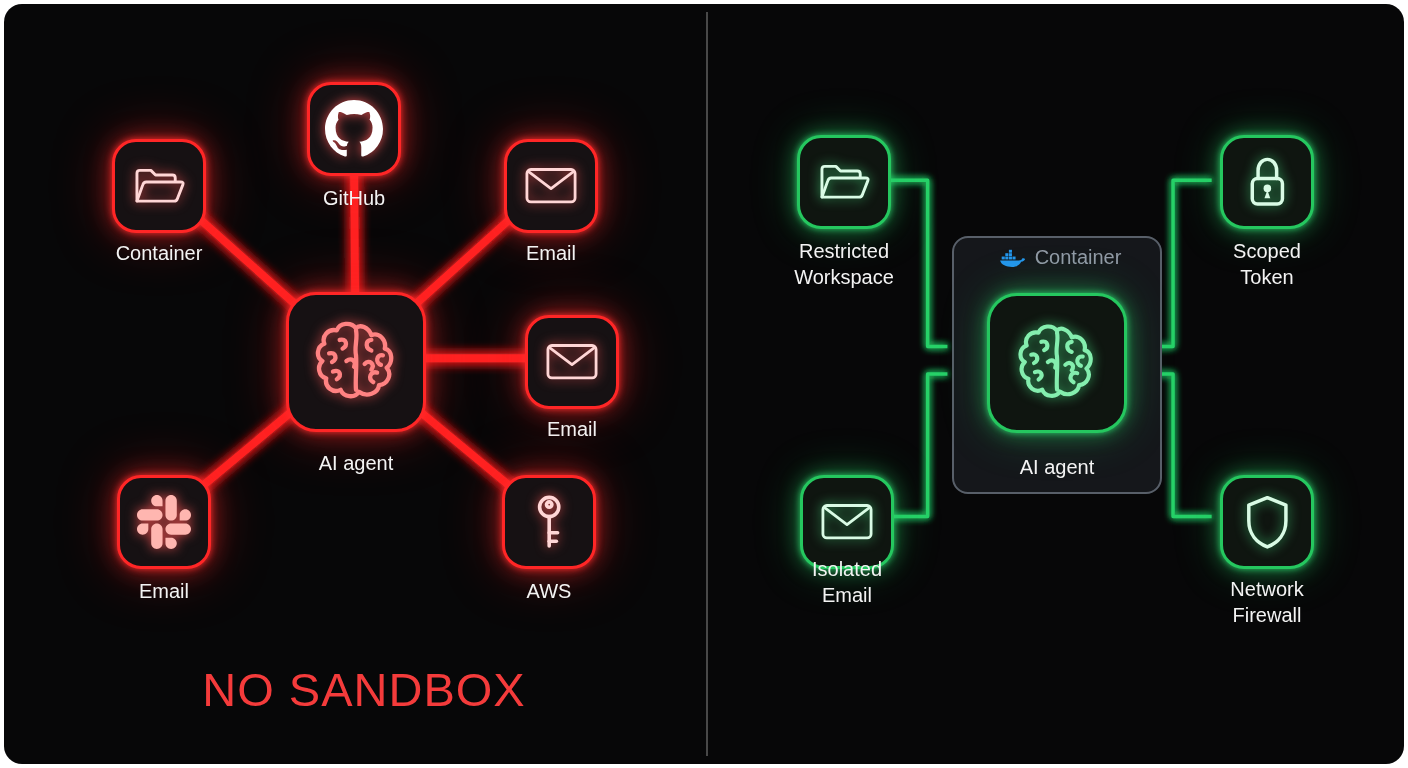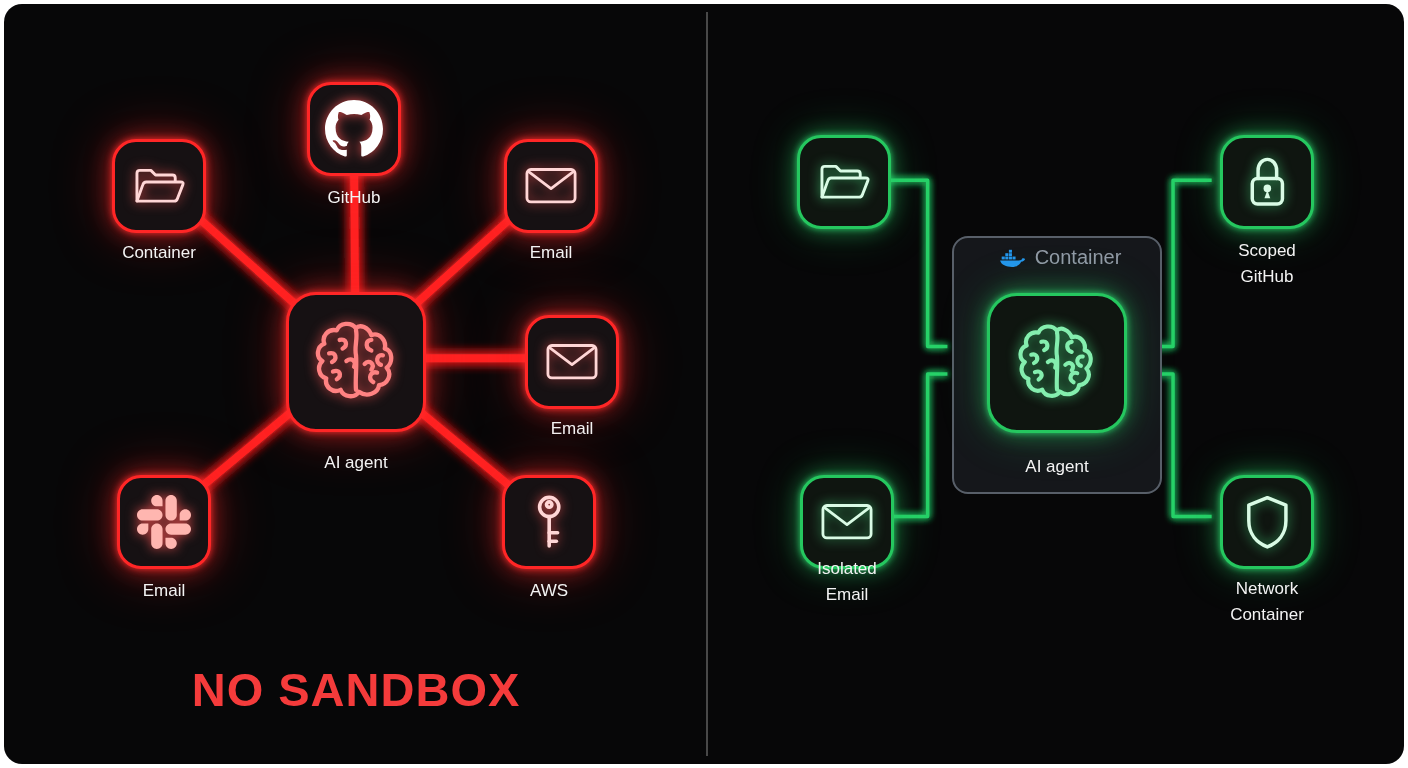--- a/index.html
+++ b/index.html
@@ -19,24 +19,24 @@
         background:#0f1510;color:var(--green-icon,#d9fbe5);
         box-shadow:0 0 6px rgba(46,210,110,.85),0 0 20px rgba(40,205,100,.5),0 0 46px rgba(35,200,95,.3);}
   .node.big{width:140px;height:140px;border-radius:30px;}
   .node.red .icon{filter:drop-shadow(0 0 6px rgba(255,85,85,.85));}
   .node.green .icon{filter:drop-shadow(0 0 6px rgba(70,225,130,.8));}
   .icon{display:block;}
   .brain-red{color:#ff8282;}
   .brain-green{color:#84eeae;}
 
   .nlabel{position:absolute;transform:translateX(-50%);color:var(--label,#f3f3f3);
-        font-size:17px;line-height:26px;text-align:center;white-space:pre-line;}
-
-  .title{position:absolute;transform:translateX(-50%);font-size:47px;font-weight:bold;
-        letter-spacing:1px;white-space:nowrap;}
+        font-size:20px;line-height:26px;text-align:center;white-space:pre-line;}
+
+  .title{position:absolute;transform:translateX(-50%);font-size:47px;font-weight:normal;
+        letter-spacing:1px;white-space:nowrap;margin-left:8px;}
   .title.t-red{color:var(--red-title,#f43b3b);}
   .title.t-green{color:var(--green-title,#1ee05f);}
 
   .container-box{position:absolute;left:948px;top:232px;width:210px;height:258px;border-radius:16px;
         border:2px solid var(--container-border,#585f69);background:#15171b;box-sizing:border-box;}
   .container-header{position:absolute;left:948px;top:242px;width:216px;display:flex;align-items:center;
         justify-content:center;gap:9px;font-size:20px;color:var(--container-label,#929aa6);}
 </style>
 </head>
 <body>
@@ -199,48 +199,50 @@
   <div class="nlabel" style="left:1053px;top:450px">AI agent</div>
 
   <div class="node green" style="left:840px;top:178px">
     <svg class="icon" width="58" viewBox="0 0 100 76">
       <g fill="none" stroke="currentColor" stroke-width="5" stroke-linecap="round" stroke-linejoin="round">
         <path d="M12,64 L12,16 Q12,11 17,11 L36,11 L44,19 L73,19 Q78,19 78,24 L78,30"></path>
         <path d="M12,64 L22,36 Q23.5,31 28,31 L87,31 Q93,31 91,36 L82,59 Q80.5,64 76,64 Z"></path>
       </g>
     </svg>
   </div>
+  <div class="nlabel" style="left:840px;top:234px">Restricted
+Workspace</div>
 
   <div class="node green" style="left:1263px;top:178px">
     <svg class="icon" height="58" viewBox="0 0 84 100">
       <g fill="none" stroke="currentColor" stroke-width="6" stroke-linecap="round" stroke-linejoin="round">
         <path d="M26,44 V30 C26,19 33,11 42,11 C51,11 58,19 58,30 V44"></path>
         <rect x="16" y="44" width="52" height="44" rx="9"></rect>
       </g>
       <circle cx="42" cy="61" r="6.5" fill="currentColor"></circle>
       <path d="M42,64 L37,78 H47 Z" fill="currentColor"></path>
     </svg>
   </div>
   <div class="nlabel" style="left:1263px;top:234px">Scoped
-GitHub</div>
+Token</div>
 
   <div class="node green" style="left:843px;top:518px">
     <svg class="icon" width="56" viewBox="0 0 100 74">
       <g fill="none" stroke="currentColor" stroke-width="5" stroke-linecap="round" stroke-linejoin="round">
         <rect x="7" y="8" width="86" height="58" rx="7"></rect>
         <path d="M10,12 L50,42 L90,12"></path>
       </g>
     </svg>
   </div>
   <div class="nlabel" style="left:843px;top:552px">Isolated
 Email</div>
 
   <div class="node green" style="left:1263px;top:518px">
     <svg class="icon" height="58" viewBox="0 0 84 100">
       <path d="M42,8 L74,21 V48 C74,71 60,86 42,93 C24,86 10,71 10,48 V21 Z" fill="none" stroke="currentColor" stroke-width="6" stroke-linejoin="round"></path>
     </svg>
   </div>
   <div class="nlabel" style="left:1263px;top:572px">Network
-Container</div>
+Firewall</div>
 
 
 </div>
 </div>
 
 </body></html>

